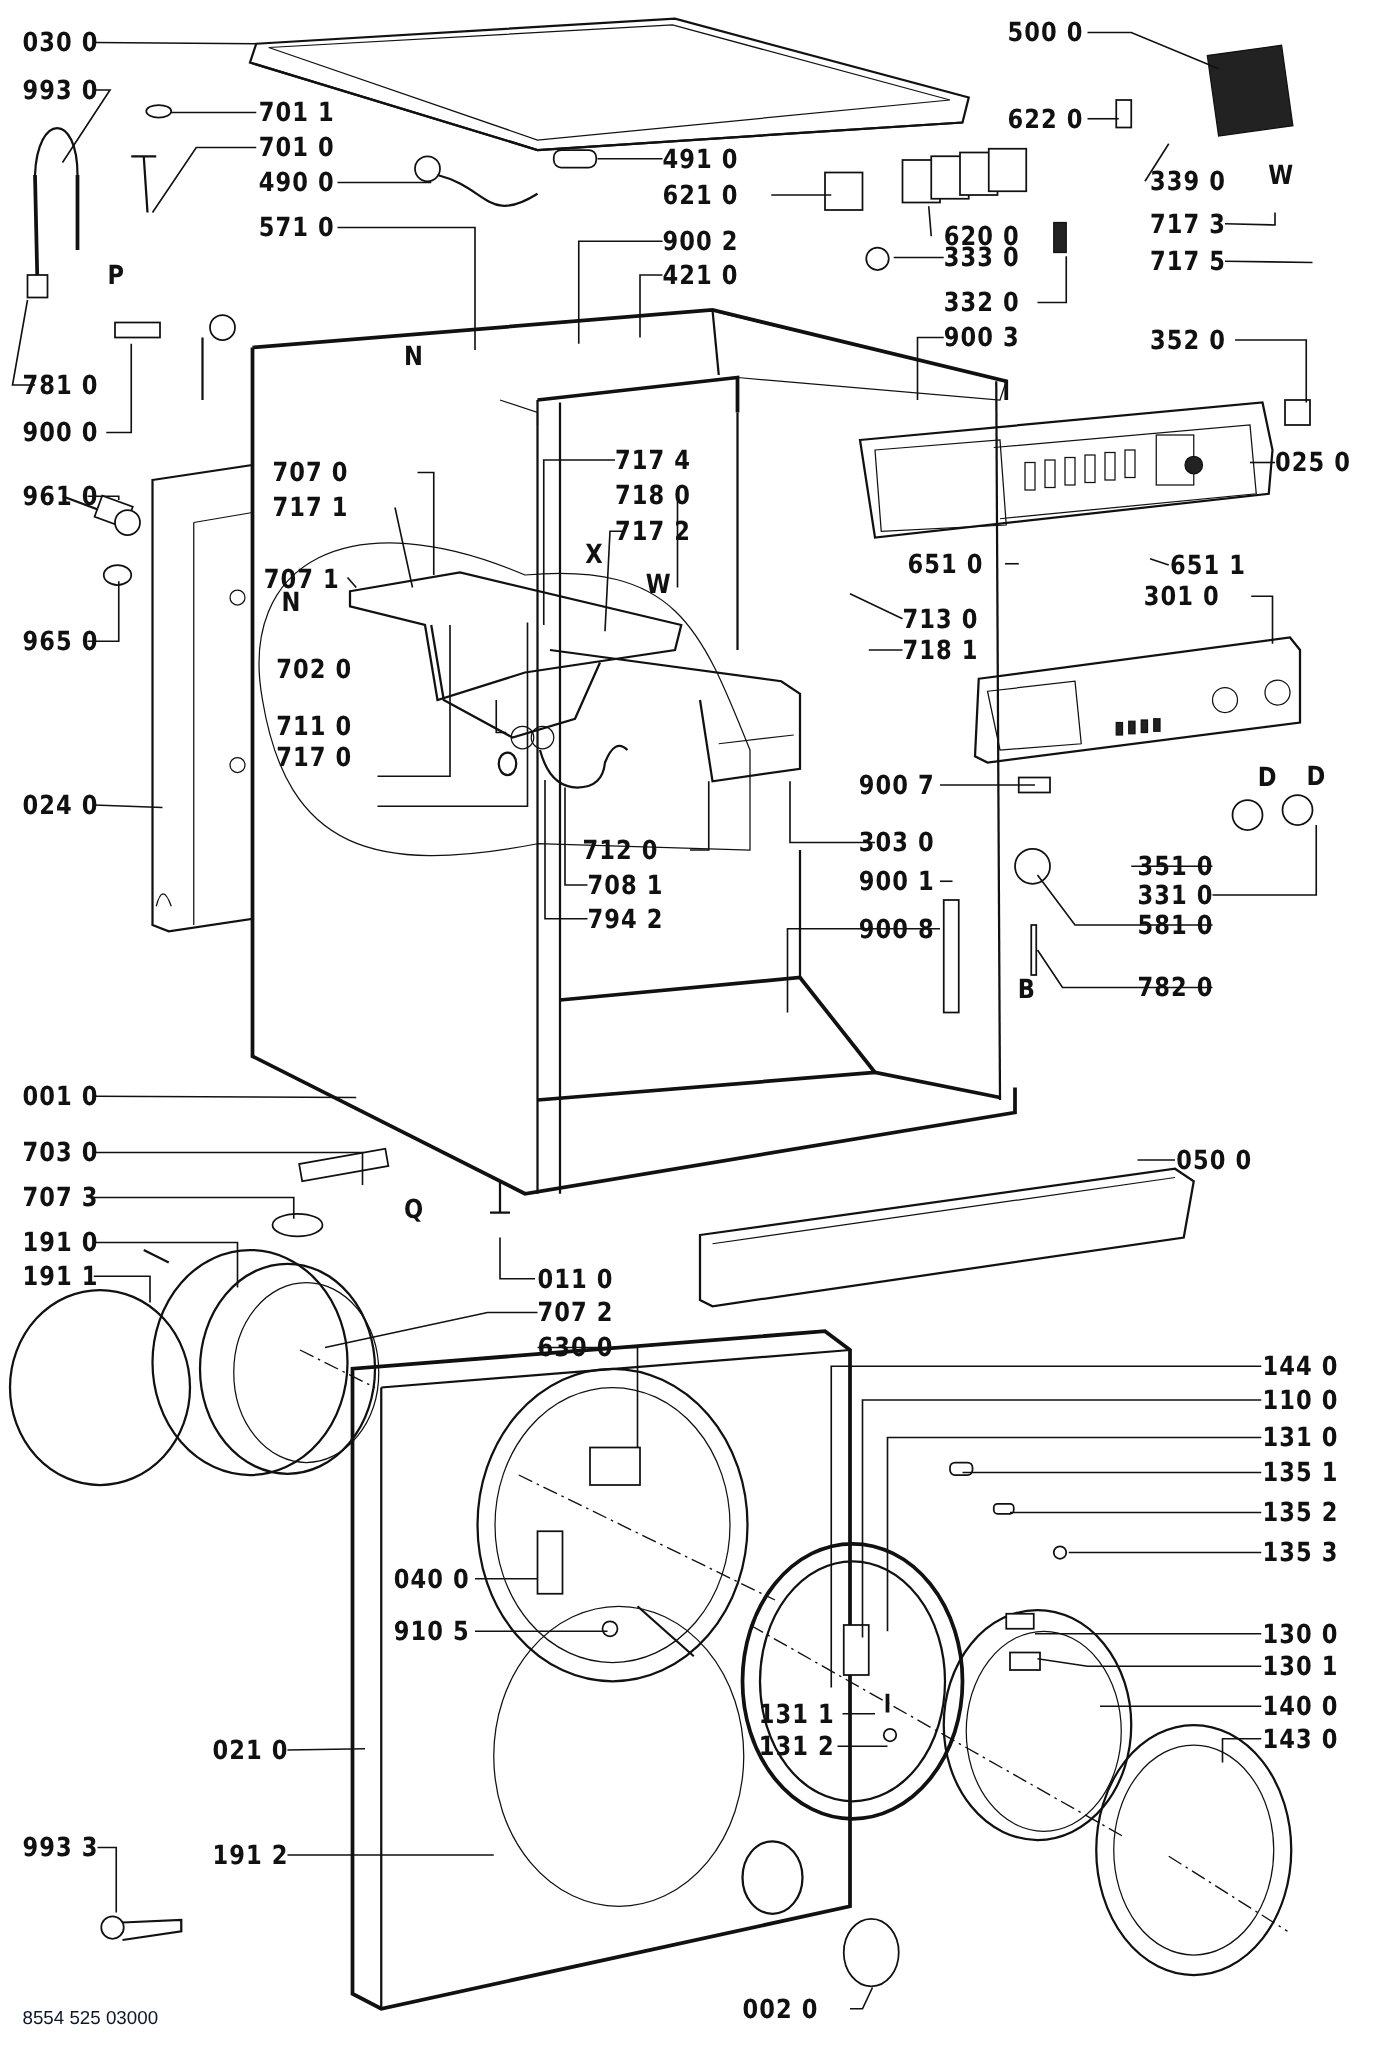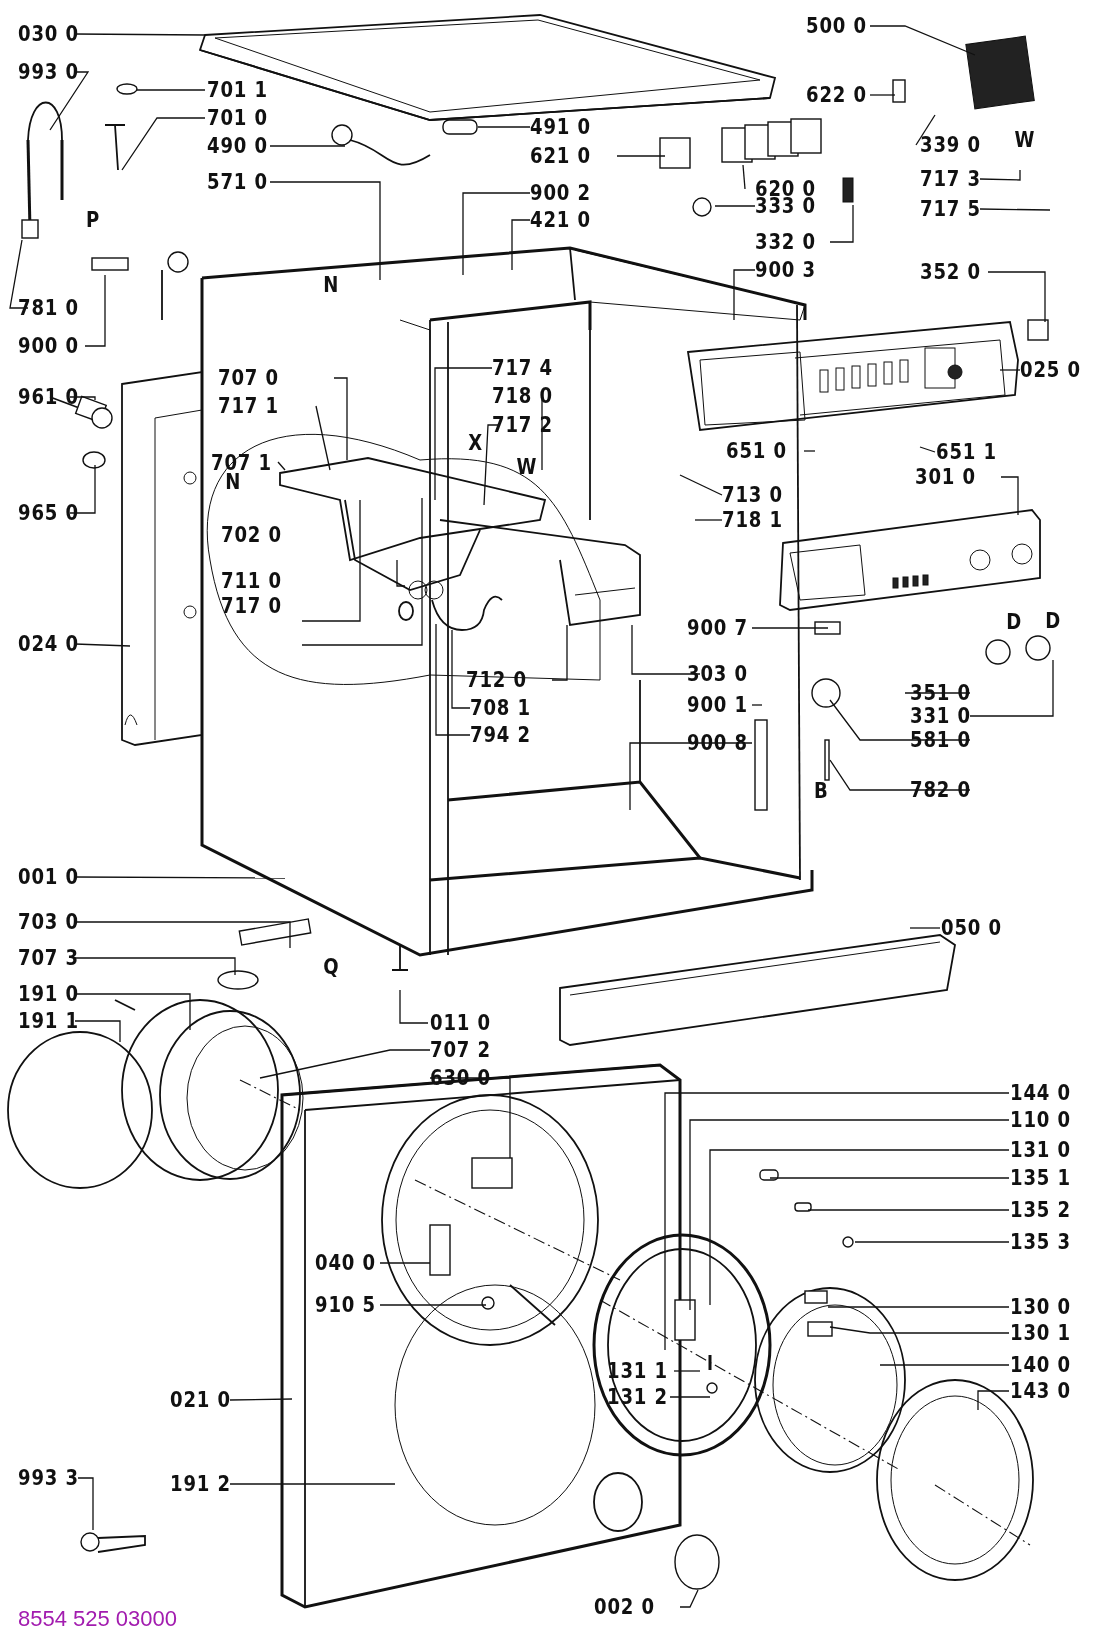--- a/index.html
+++ b/index.html
@@ -6,21 +6,21 @@
   body { width:1100px; height:1647px; position:relative; overflow:hidden;
          font-family:"DejaVu Sans Condensed","DejaVu Sans",sans-serif; }
   #stage { position:absolute; left:0; top:0; width:1100px; height:1474px; }
   svg.art { position:absolute; left:0; top:0; width:1100px; height:1647px; }
   .lbl { position:absolute; font-family:"DejaVu Sans", sans-serif; font-weight:bold;
          font-size:21px; color:#111; letter-spacing:1px; white-space:pre; line-height:22px;
          transform:scaleX(0.86); transform-origin:left center; }
   .let { position:absolute; font-family:"DejaVu Sans", sans-serif; font-weight:bold;
          font-size:21px; color:#111; transform:scaleX(0.86); }
   .docnum { position:absolute; left:18px; top:1606px; font-family:"Liberation Sans", sans-serif;
-            font-size:22px; color:#a21caf; }
+            font-size:15px; color:#0f172a; }
   .ln { stroke:#111; stroke-width:1.3; fill:none; }
   .thick { stroke:#111; stroke-width:3; fill:none; }
   .med { stroke:#111; stroke-width:1.8; fill:none; }
   .thin { stroke:#111; stroke-width:1; fill:none; }
   .dash { stroke:#111; stroke-width:1.1; fill:none; stroke-dasharray:12 4 2 4; }
   .part { stroke:#111; stroke-width:1.4; fill:#fff; }
   .dark { fill:#222; stroke:#111; stroke-width:1; }
 </style>
 </head>
 <body>

